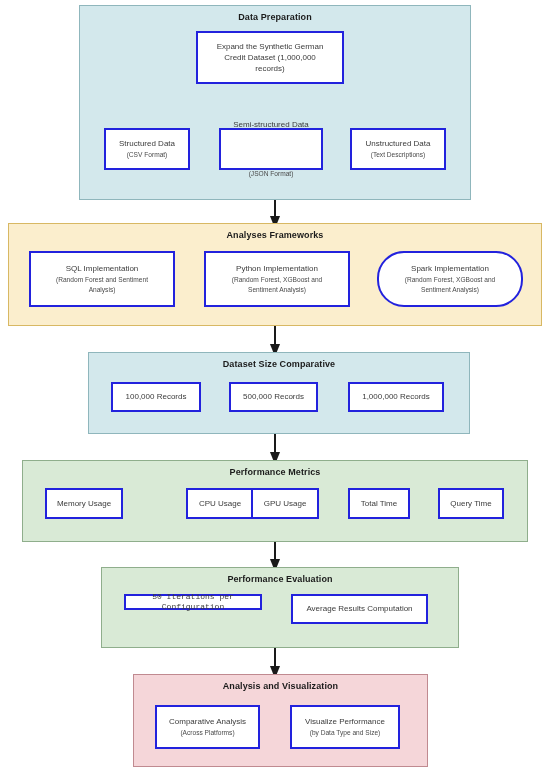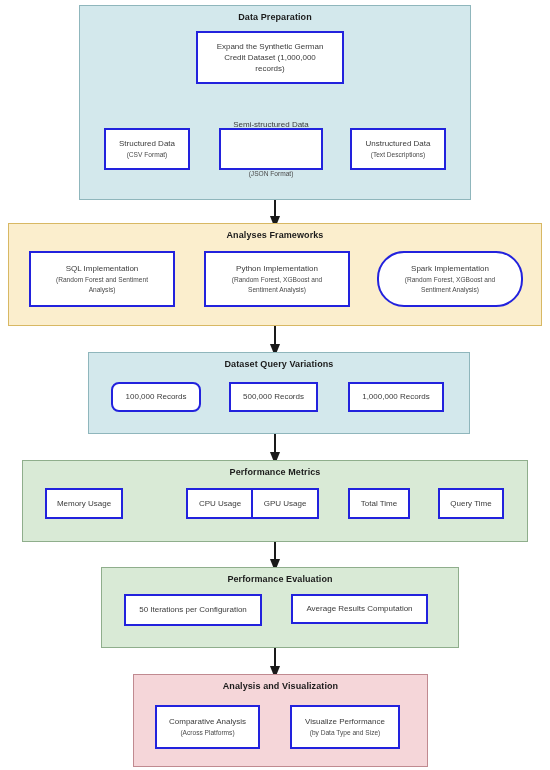--- a/index.html
+++ b/index.html
@@ -126,23 +126,23 @@
     <div class="sub">(Random Forest, XGBoost and
 Sentiment Analysis)</div>
   </div>
   <div class="node" style="left:377px;top:251px;width:146px;height:56px;border-radius:27px;">
     <div class="main">Spark Implementation</div>
     <div class="sub">(Random Forest, XGBoost and
 Sentiment Analysis)</div>
   </div>
 
   <div class="section sec-cyan" style="left:88px;top:352px;width:382px;height:82px;">
-    <div class="sec-title" style="top:6px;">Dataset Query Variations</div>
+    <div class="sec-title" style="top:6px;">Dataset Size Comparative</div>
   </div>
-  <div class="node single" style="left:111px;top:382px;width:90px;height:30px;border-radius:8px;">
+  <div class="node single" style="left:111px;top:382px;width:90px;height:30px;">
     <div class="main">100,000 Records</div>
   </div>
   <div class="node single" style="left:229px;top:382px;width:89px;height:30px;">
     <div class="main">500,000 Records</div>
   </div>
   <div class="node single" style="left:348px;top:382px;width:96px;height:30px;">
     <div class="main">1,000,000 Records</div>
   </div>
 
   <div class="section sec-green" style="left:22px;top:460px;width:506px;height:82px;">
@@ -160,21 +160,21 @@
   <div class="node single" style="left:348px;top:488px;width:62px;height:31px;">
     <div class="main">Total Time</div>
   </div>
   <div class="node single" style="left:438px;top:488px;width:66px;height:31px;">
     <div class="main">Query Time</div>
   </div>
 
   <div class="section sec-green" style="left:101px;top:567px;width:358px;height:81px;">
     <div class="sec-title" style="top:6px;">Performance Evaluation</div>
   </div>
-  <div class="node single" style="left:124px;top:594px;width:138px;height:32px;">
+  <div class="node single" style="left:124px;top:594px;width:138px;height:16px;font-family:Liberation Mono, monospace;">
     <div class="main">50 Iterations per Configuration</div>
   </div>
   <div class="node single" style="left:291px;top:594px;width:137px;height:30px;">
     <div class="main">Average Results Computation</div>
   </div>
 
   <div class="section sec-pink" style="left:133px;top:674px;width:295px;height:93px;">
     <div class="sec-title" style="top:6px;">Analysis and Visualization</div>
   </div>
   <div class="node" style="left:155px;top:705px;width:105px;height:44px;">

